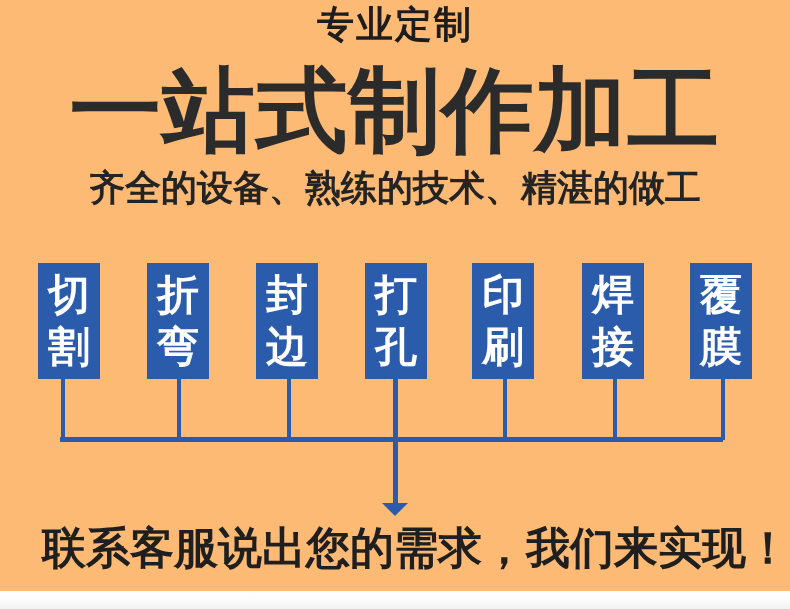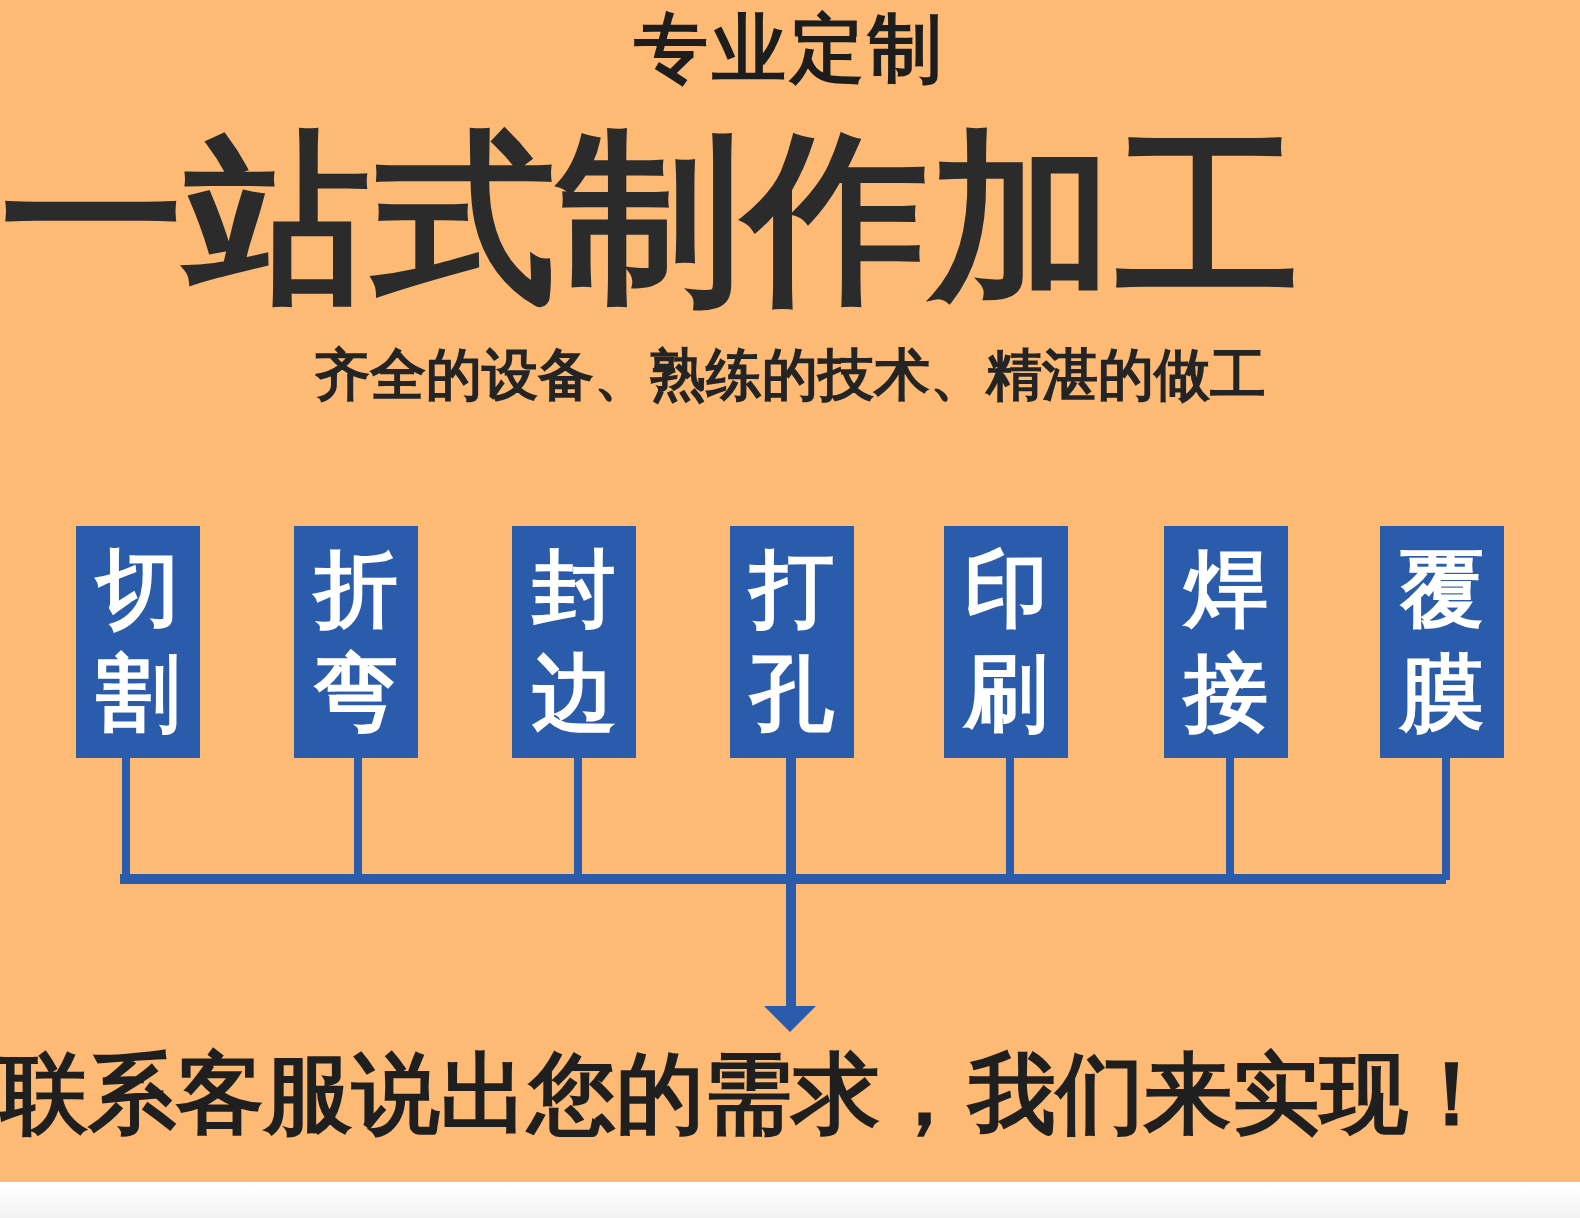--- a/index.html
+++ b/index.html
@@ -29,35 +29,35 @@
     line-height: 46px;
     font-weight: 700;
     color: #1d1d1d;
     letter-spacing: 2px;
   }
   .headline {
     position: absolute;
     left: 0;
     top: 60px;
     width: 790px;
-    text-align: left;
+    text-align: center;
     font-size: 92px;
     line-height: 100px;
     font-weight: 700;
     color: #2b2b2b;
     letter-spacing: 1px;
     white-space: nowrap;
   }
   .subhead {
     position: absolute;
     left: 0;
     top: 168px;
     width: 790px;
     text-align: center;
-    font-size: 28px;
+    font-size: 36px;
     line-height: 40px;
     font-weight: 700;
     color: #242424;
     letter-spacing: 0px;
   }
 
   
   .steps {
     position: absolute;
     left: 0;
@@ -120,21 +120,21 @@
     border-right: 13px solid transparent;
     border-top: 13px solid #2b5cab;
   }
 
   
   .cta {
     position: absolute;
     left: 0;
     top: 518px;
     width: 790px;
-    text-align: left;
+    text-align: right;
     font-size: 44px;
     line-height: 60px;
     font-weight: 700;
     color: #1f1f1f;
     white-space: nowrap;
   }
 
   .footer-band {
     position: absolute;
     left: 0;

